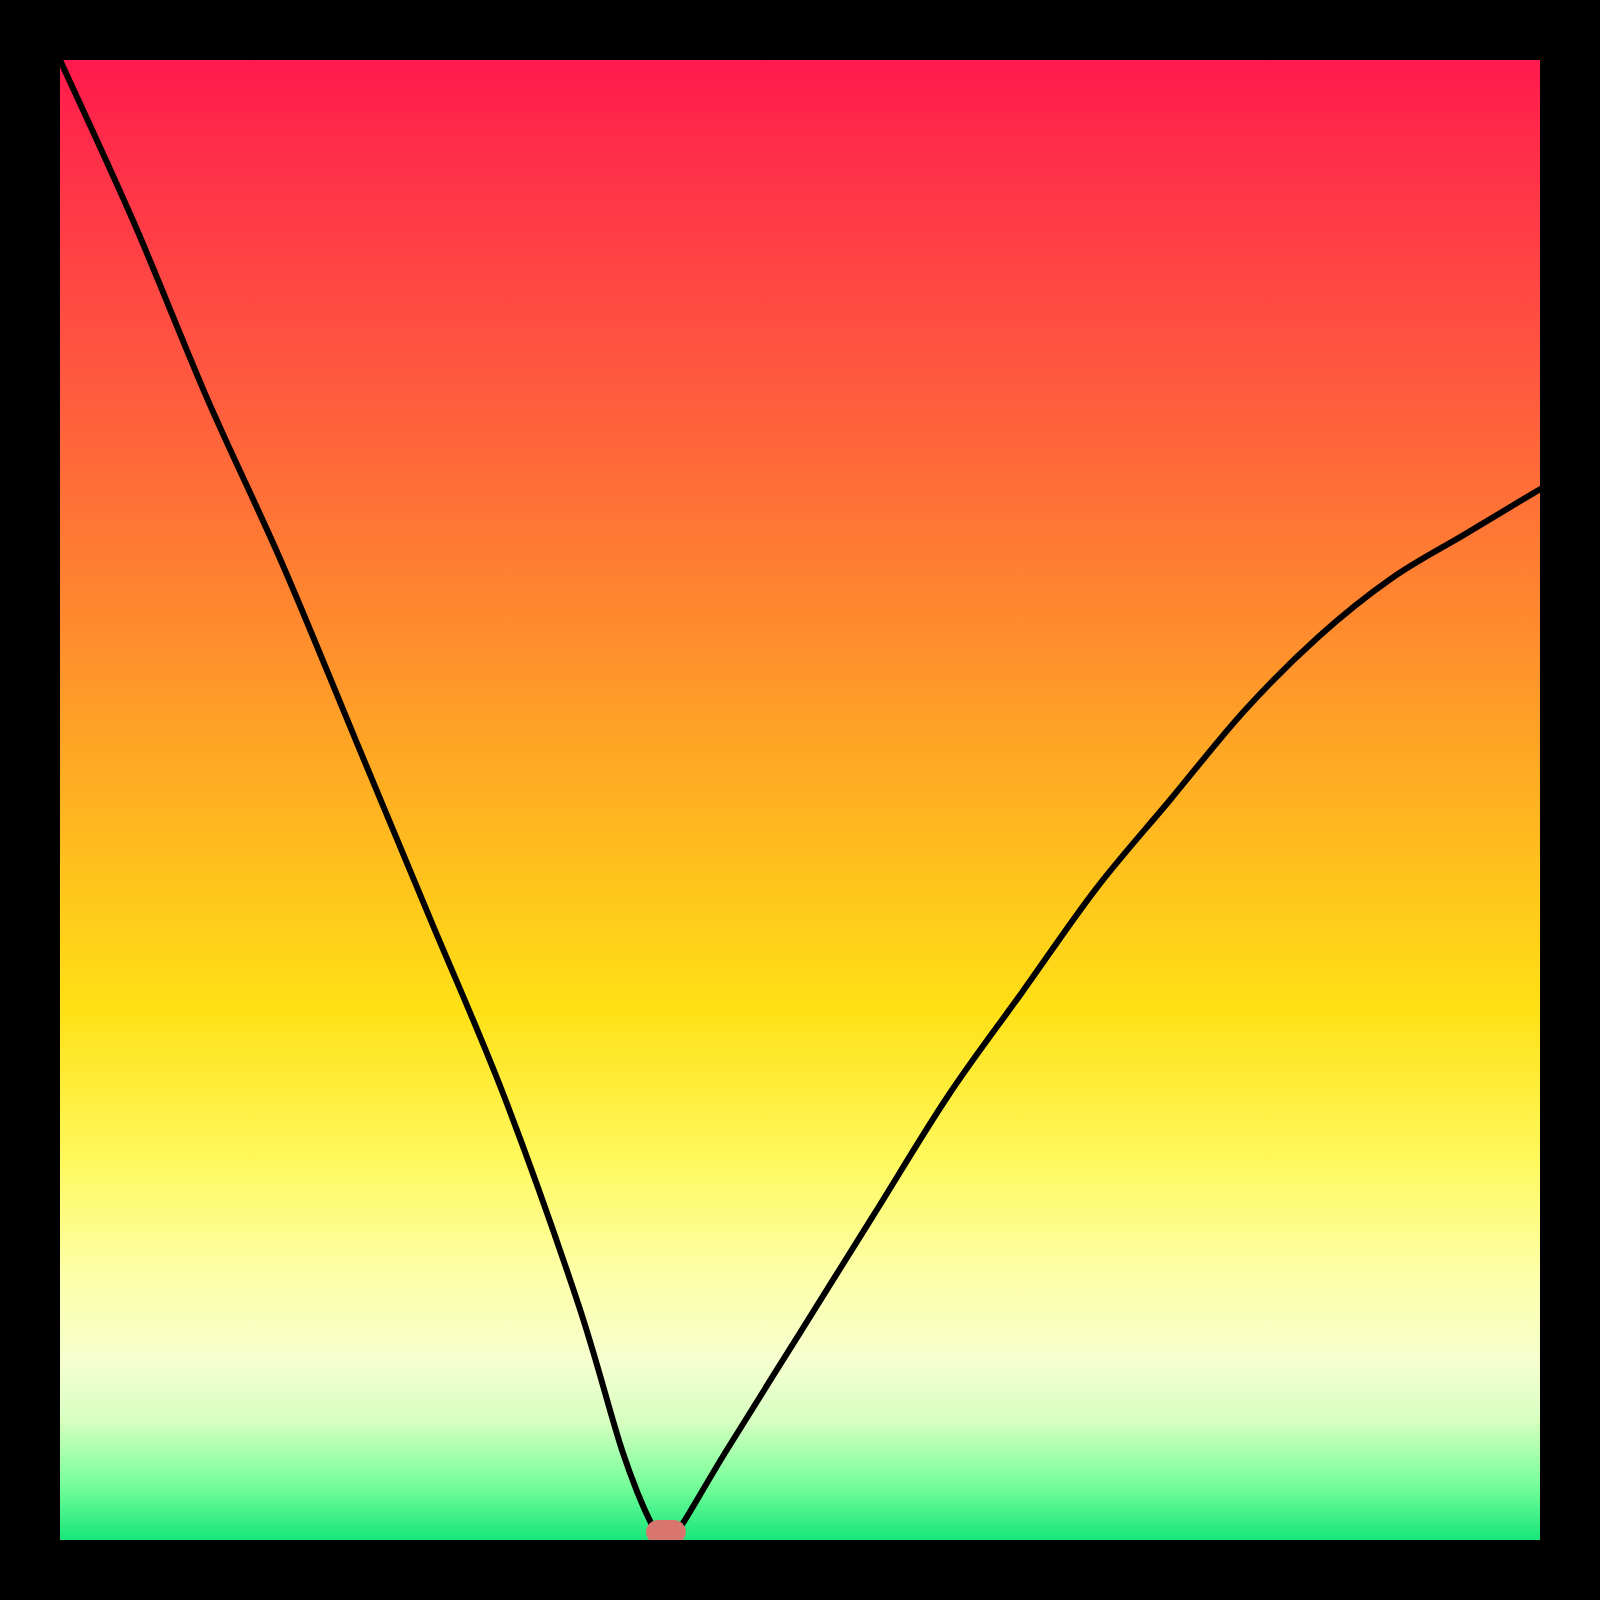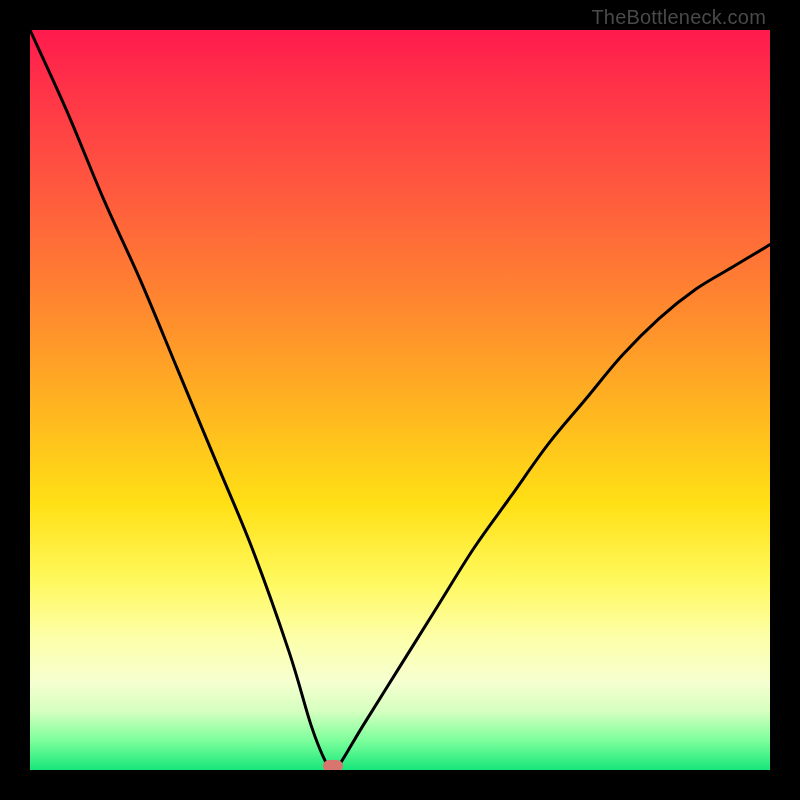--- a/index.html
+++ b/index.html
@@ -64,21 +64,20 @@
     width: 20px;
     height: 12px;
     border-radius: 6px;
     background: #d8756f;
   }
 </style>
 </head>
 <body>
 
 <div class="frame">
-  <div class="watermark">TheBottleneck.com</div>
 
   <div class="plot-area">
     <svg class="curve" viewBox="0 0 740 740" preserveAspectRatio="none">
       <path id="curve-path" d="M 0.00 0.00 C 6.17 13.57, 24.67 53.03, 37.00 81.40 C 49.33 109.77, 61.67 141.83, 74.00 170.20 C 86.33 198.57, 98.67 223.23, 111.00 251.60 C 123.33 279.97, 135.67 310.80, 148.00 340.40 C 160.33 370.00, 172.67 399.60, 185.00 429.20 C 197.33 458.80, 209.67 485.93, 222.00 518.00 C 234.33 550.07, 249.13 592.00, 259.00 621.60 C 268.87 651.20, 275.03 677.10, 281.20 695.60 C 287.37 714.10, 292.30 725.20, 296.00 732.60 C 299.70 740.00, 300.93 740.00, 303.40 740.00 C 305.87 740.00, 305.87 740.00, 310.80 732.60 C 315.73 725.20, 323.13 711.63, 333.00 695.60 C 342.87 679.57, 357.67 656.13, 370.00 636.40 C 382.33 616.67, 394.67 596.93, 407.00 577.20 C 419.33 557.47, 431.67 536.50, 444.00 518.00 C 456.33 499.50, 468.67 483.47, 481.00 466.20 C 493.33 448.93, 505.67 430.43, 518.00 414.40 C 530.33 398.37, 542.67 384.80, 555.00 370.00 C 567.33 355.20, 579.67 339.17, 592.00 325.60 C 604.33 312.03, 616.67 299.70, 629.00 288.60 C 641.33 277.50, 653.67 267.63, 666.00 259.00 C 678.33 250.37, 690.67 244.20, 703.00 236.80 C 715.33 229.40, 733.83 218.30, 740.00 214.60" fill="none" stroke="#000" stroke-width="3" stroke-linecap="round" stroke-linejoin="round"></path>
     </svg>
     <div class="marker" id="optimum-marker" style="left: 293.4px; top: 730px;"></div>
   </div>
 </div>
 
 </body></html>

